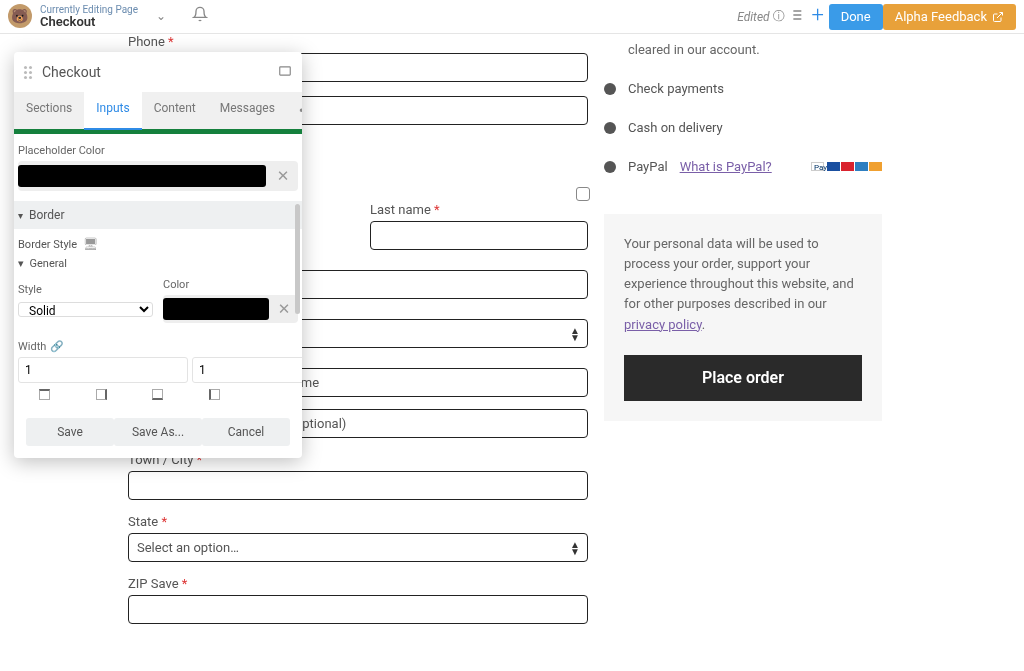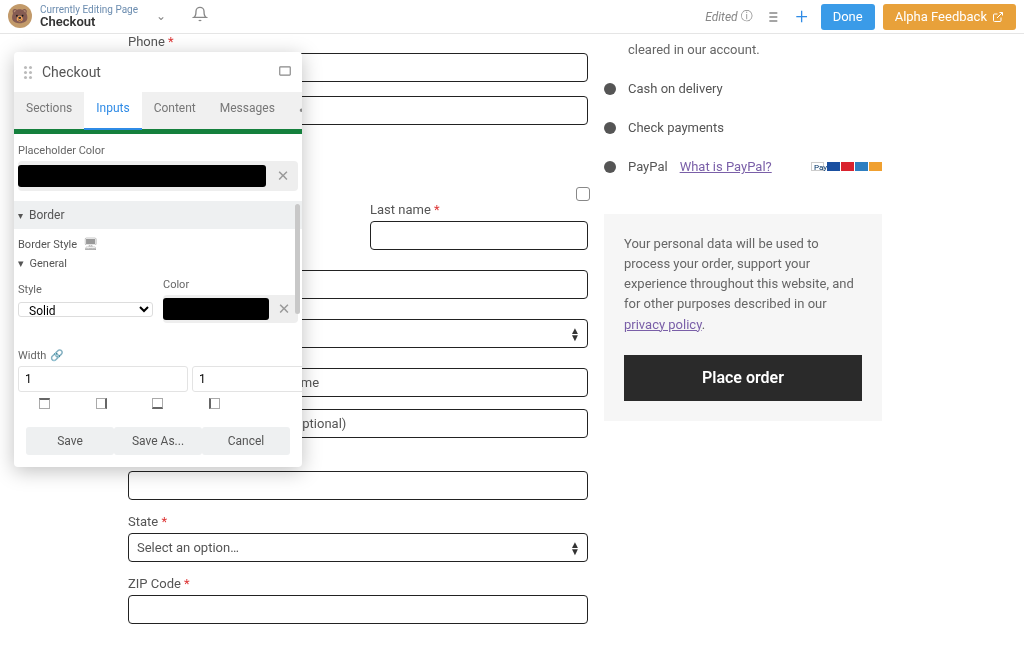--- a/index.html
+++ b/index.html
@@ -7,21 +7,21 @@
 
   
   .topbar{height:34px;border-bottom:1px solid #e5e5e5;display:flex;align-items:center;justify-content:space-between;padding:0 8px}
   .tb-left{display:flex;align-items:center;gap:8px}
   .tb-logo{width:24px;height:24px;border-radius:50%;background:#c29a6a;display:flex;align-items:center;justify-content:center;font-size:14px;color:#fff}
   .tb-title-wrap{line-height:1.1}
   .tb-sub{font-size:10px;color:#6b8caf}
   .tb-title{font-size:13px;font-weight:600;color:#333}
   .tb-caret{color:#888;font-size:12px;padding:0 10px;cursor:pointer}
   .tb-bell{color:#888;font-size:16px;padding:0 8px;cursor:pointer}
-  .tb-right{display:flex;align-items:center;gap:8px}
+  .tb-right{display:flex;}
   .tb-edited{font-size:12px;color:#888;font-style:italic;display:flex;align-items:center;gap:3px}
   .tb-ic{width:22px;height:22px;display:flex;align-items:center;justify-content:center;color:#888;cursor:pointer}
   .tb-plus{color:#2f8be6;font-size:22px;font-weight:300}
   .btn{border:none;border-radius:3px;font-size:13px;height:26px;padding:0 12px;cursor:pointer;display:flex;align-items:center;gap:5px}
   .btn-done{background:#3a9be8;color:#fff}
   .btn-alpha{background:#e8a13a;color:#fff}
   .ext-ic{width:12px;height:12px}
 
   
   .page{position:absolute;top:34px;left:0;right:0;bottom:0;overflow:hidden}
@@ -76,21 +76,21 @@
   .sub-hd{display:flex;align-items:center;gap:6px;font-size:11px;color:#555;margin:6px 0}
   .sub-hd .dev{color:#999;font-size:12px}
   .gen-row{display:flex;align-items:center;gap:6px;font-size:11px;color:#555;margin:6px 0 8px}
 
   .style-row{display:flex;align-items:center;gap:10px}
   .style-col{flex:1}
   .sel{height:15px;border:1px solid #ddd;border-radius:3px;padding:0 6px;font-size:12px;width:100%;background:#fff}
   .mini-swatch-row{display:flex;align-items:center;gap:4px;background:#eee;border-radius:4px;padding:3px 3px 3px 0}
   .mini-swatch{flex:1;height:22px;background:#000;border-radius:3px}
 
-  .width-lbl{font-size:11px;color:#666;margin-top:26px;display:flex;align-items:flex-end;gap:4px}
+  .width-lbl{font-size:11px;color:#666;margin-top:17px;display:flex;align-items:flex-end;gap:4px}
   .width-lbl .lk{font-size:11px;color:#aaa}
   .width-grid{display:flex;gap:4px;margin-top:4px;align-items:center}
   .winput{flex:1;height:26px;border:1px solid #e3e3e3;border-radius:3px;padding:0 6px;font-size:12px}
   .side-icons{display:flex;gap:4px;margin-top:6px}
   .side-icons span{flex:1;display:flex;justify-content:center}
   .side-ic{width:11px;height:11px;border:1px solid #aaa;display:inline-block}
   .side-ic.t{border-top:2px solid #666}
   .side-ic.r{border-right:2px solid #666}
   .side-ic.b{border-bottom:2px solid #666}
   .side-ic.l{border-left:2px solid #666}
@@ -177,34 +177,34 @@
 
     <div class="field-label"><span>Town / City</span> <span class="req">*</span></div>
     <input class="tinput" style="">
 
     <div class="field-label"><span>State</span> <span class="req">*</span></div>
     <div class="sel-wrap">
       <input class="tinput" placeholder="Select an option…" style="">
       <div class="sel-arrows">▲<br>▼</div>
     </div>
 
-    <div class="field-label"><span>ZIP Code</span> <span class="req">*</span></div>
+    <div class="field-label"><span>ZIP Save</span> <span class="req">*</span></div>
     <input class="tinput" style="">
   </div>
 
   <div class="col-right">
     <div class="cleared-text">cleared in our account.</div>
 
+    <div class="pay-item">
+      <span class="pay-radio"></span>
+      <span>Check payments</span>
+    </div>
     <div class="pay-item">
       <span class="pay-radio"></span>
       <span>Cash on delivery</span>
-    </div>
-    <div class="pay-item">
-      <span class="pay-radio"></span>
-      <span>Check payments</span>
     </div>
     <div class="pay-item">
       <span class="pay-radio"></span>
       <span>PayPal</span>
       <a href="#" class="link">What is PayPal?</a>
       <span class="pay-cards">
         <span class="paypal-lbl" style="margin-right:2px">PayPal</span>
         <span style="background:#1a4fa0"></span>
           <span style="background:#d9232e"></span>
           <span style="background:#2e7fc1"></span>

